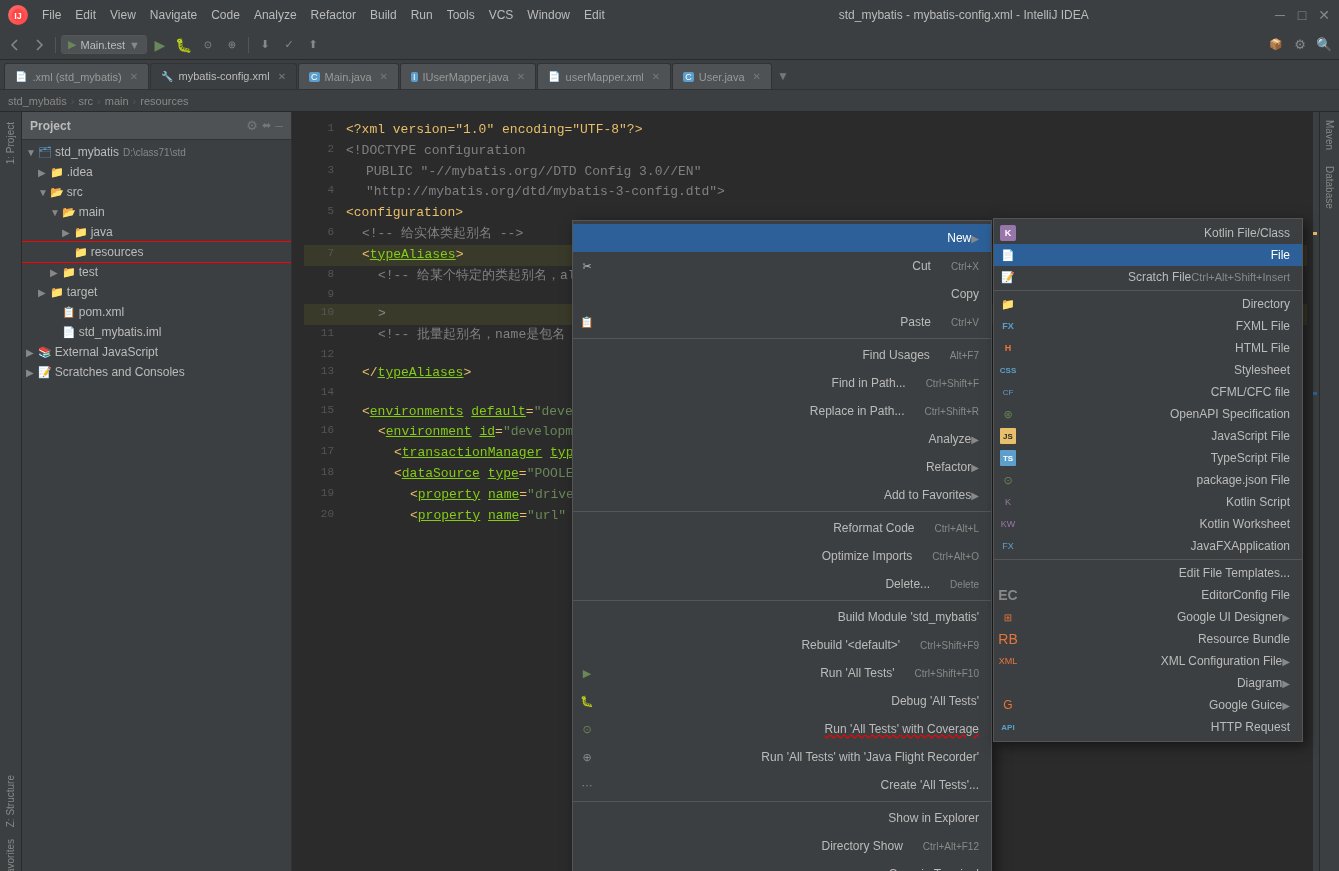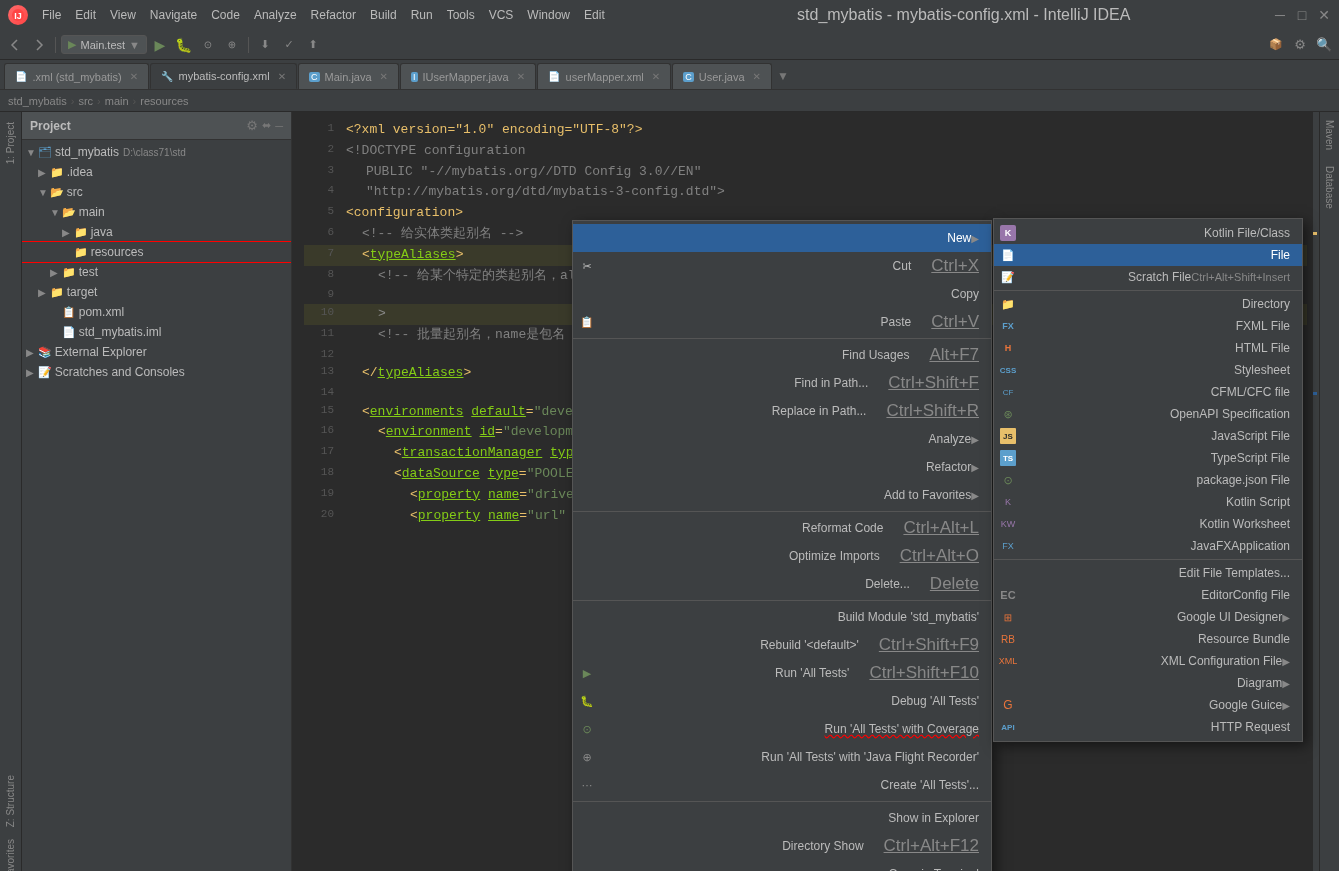--- a/index.html
+++ b/index.html
@@ -40,21 +40,21 @@
     }
     .menu-item {
       padding: 2px 6px;
       cursor: pointer;
       border-radius: 3px;
     }
     .title-bar-title {
       flex: 1;
       text-align: center;
       color: #bbbbbb;
-      font-size: 16px;
+      font-size: 12px;
     }
     .title-bar-controls {
       display: flex;
       gap: 8px;
       align-items: center;
     }
     .title-btn {
       width: 14px; height: 14px;
       display: flex; align-items: center; justify-content: center;
       cursor: pointer; color: #888;
@@ -188,21 +188,21 @@
       padding: 3px 12px 3px 20px;
       cursor: pointer;
       position: relative;
       height: 28px;
       color: #bbbbbb;
       font-size: 12px;
       text-align: right;
     }
     .ctx-item.highlighted-ctx { background: #2d6099; color: white; }
     .ctx-label { flex: 1; }
-    .ctx-shortcut { color: #888; font-size: 17px; margin-left: 20px; text-decoration: underline; }
+    .ctx-shortcut { color: #888; font-size: 10px; margin-left: 20px; }
     .ctx-arrow { color: #888; font-size: 10px; }
     .ctx-separator { height: 1px; background: #555; margin: 2px 0; }
     .ctx-icon {
       position: absolute;
       left: 6px;
       width: 16px;
       height: 16px;
       display: flex;
       align-items: center;
       justify-content: center;
@@ -507,21 +507,21 @@
 
       <div class="tree-item" style="padding-left:28px;">
         <span class="tree-arrow" style="visibility:hidden;">▶</span>
         <span class="tree-icon" style="color:#888;">📄</span>
         <span class="tree-label">std_mybatis.iml</span>
       </div>
 
       <div class="tree-item" style="padding-left:4px;">
         <span class="tree-arrow">▶</span>
         <span class="tree-icon" style="color:#888;">📚</span>
-        <span class="tree-label">External Explorer</span>
+        <span class="tree-label">External JavaScript</span>
       </div>
 
       <div class="tree-item" style="padding-left:4px;">
         <span class="tree-arrow">▶</span>
         <span class="tree-icon" style="color:#888;">📝</span>
         <span class="tree-label">Scratches and Consoles</span>
       </div>
     </div>
   </div>
 
@@ -681,30 +681,30 @@
           </div>
           <div class="submenu-item">
             <span class="sub-icon" style="color:#5c9fcc; font-size:9px;">FX</span>
             <span class="sub-label">JavaFXApplication</span>
           </div>
           <div class="sub-separator"></div>
           <div class="submenu-item">
             <span class="sub-label">Edit File Templates...</span>
           </div>
           <div class="submenu-item">
-            <span class="sub-icon" style="color:#888; font-size:11px;font-weight:bold;">EC</span>
+            <span class="sub-icon" style="color:#888; font-size:14px;font-weight:bold;">EC</span>
             <span class="sub-label">EditorConfig File</span>
           </div>
           <div class="submenu-item">
             <span class="sub-icon" style="color:#e8743b; font-size:10px;">⊞</span>
             <span class="sub-label">Google UI Designer</span>
             <span class="sub-arrow">▶</span>
           </div>
           <div class="submenu-item">
-            <span class="sub-icon" style="color:#e8743b; font-size:10px;">RB</span>
+            <span class="sub-icon" style="color:#e8743b; font-size:14px;">RB</span>
             <span class="sub-label">Resource Bundle</span>
           </div>
           <div class="submenu-item">
             <span class="sub-icon" style="color:#e8743b; font-size:9px;">XML</span>
             <span class="sub-label">XML Configuration File</span>
             <span class="sub-arrow">▶</span>
           </div>
           <div class="submenu-item">
             <span class="sub-label">Diagram</span>
             <span class="sub-arrow">▶</span>

